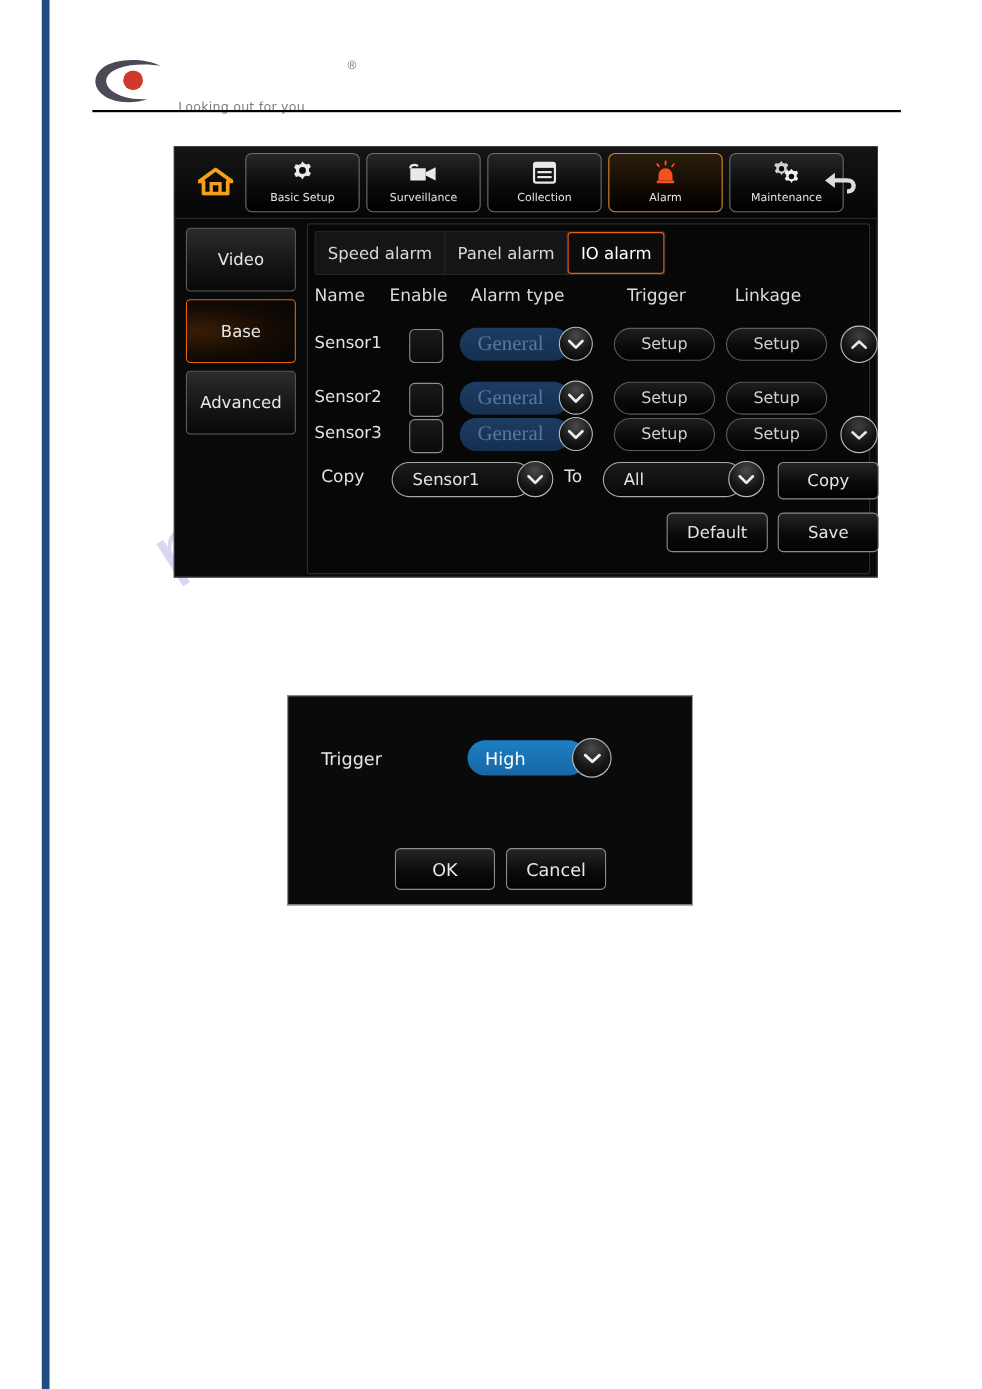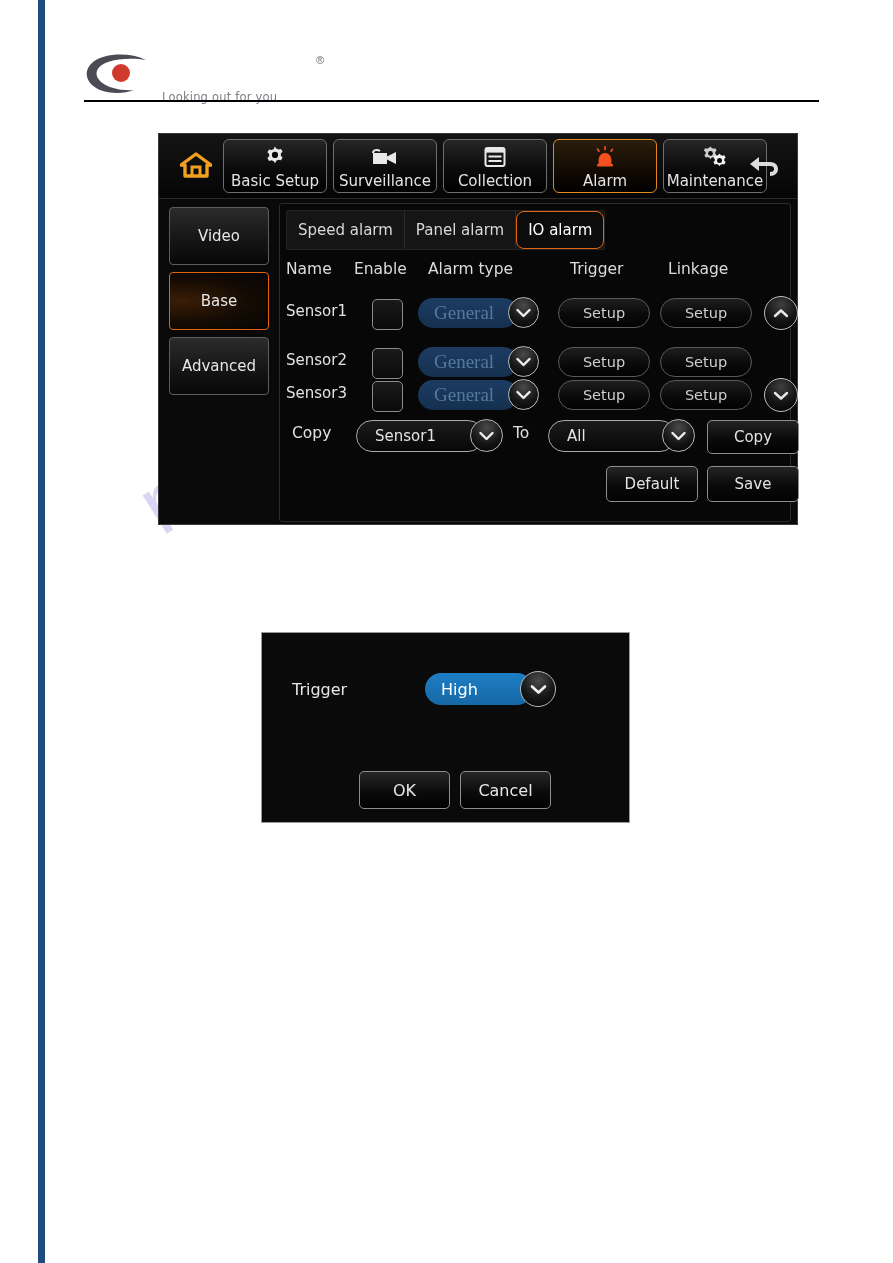--- a/index.html
+++ b/index.html
@@ -100,21 +100,21 @@
     border:1px solid #6e6e6e;
     border-radius:6px;
     background:linear-gradient(#262626,#0b0b0b 55%,#000 100%);
     display:flex;flex-direction:column;align-items:center;
     justify-content:flex-start;
     padding-top:4px;box-sizing:border-box;
     cursor:pointer;
   }
   .nav-tab .nav-icon{height:26px;display:flex;align-items:center;justify-content:center;}
   .nav-tab .nav-label{
-    color:#e3e3e3;font-size:15px;line-height:22px;
+    color:#e3e3e3;font-size:10px;line-height:22px;
     font-family:"DejaVu Sans", sans-serif;
     white-space:nowrap;
   }
   .nav-tab.active{
     border-color:#e08a1e;
     background:linear-gradient(#2a1d0c,#120a03 60%,#000 100%);
   }
 
   
   #panel-body{position:relative;height:327px;}
@@ -159,21 +159,21 @@
     font-family:"DejaVu Sans", sans-serif;
     border-right:1px solid #2b2b2b;
     white-space:nowrap;cursor:pointer;
     box-sizing:border-box;
   }
   .sub-tab:last-child{border-right:none;}
   .sub-tab.active{
     border:1px solid #e2620f;
     background:#0c0c0c;
     color:#ffffff;
-    border-radius:8px;
+    border-radius:3px;
   }
 
   
   #table-head{
     position:absolute;left:0;top:56px;width:100%;height:28px;
   }
   .col-label{
     position:absolute;
     color:#dcdcdc;font-size:15.5px;
     font-family:"DejaVu Sans", sans-serif;

